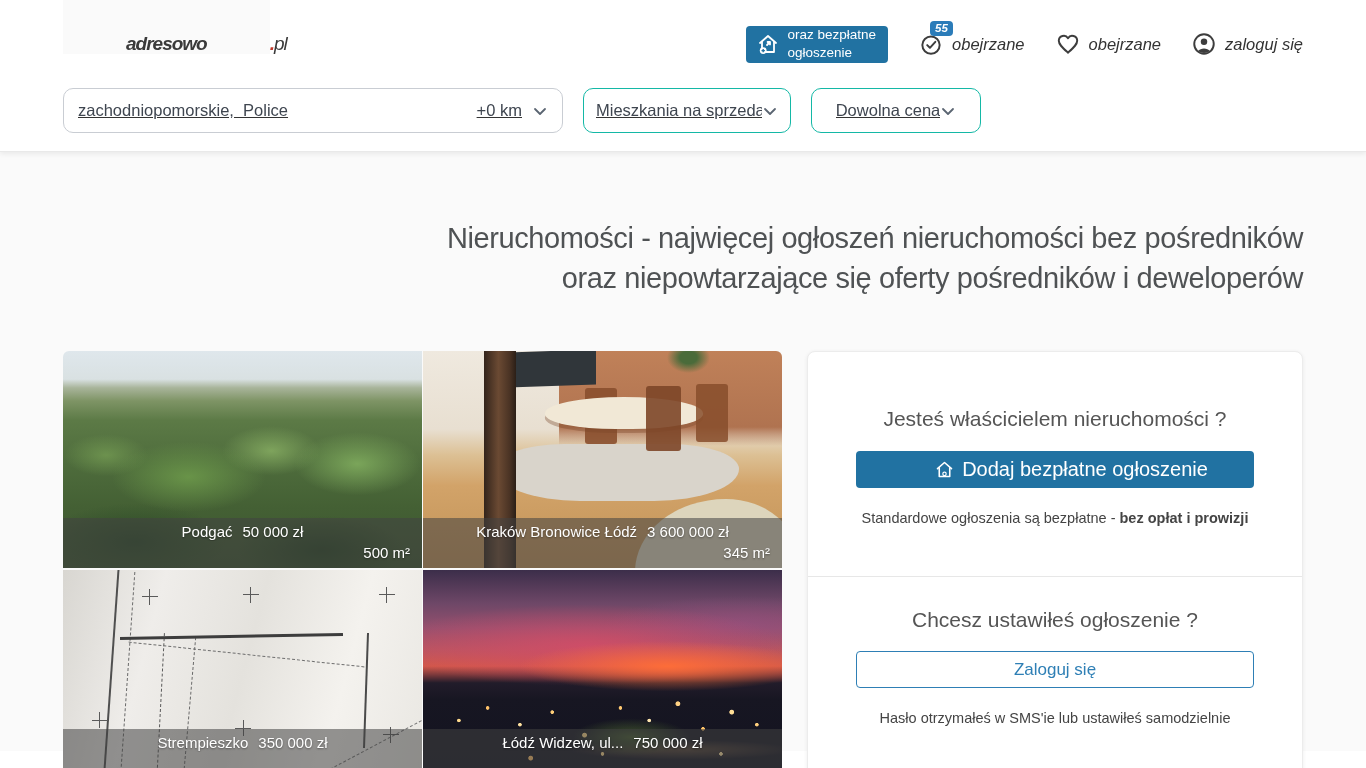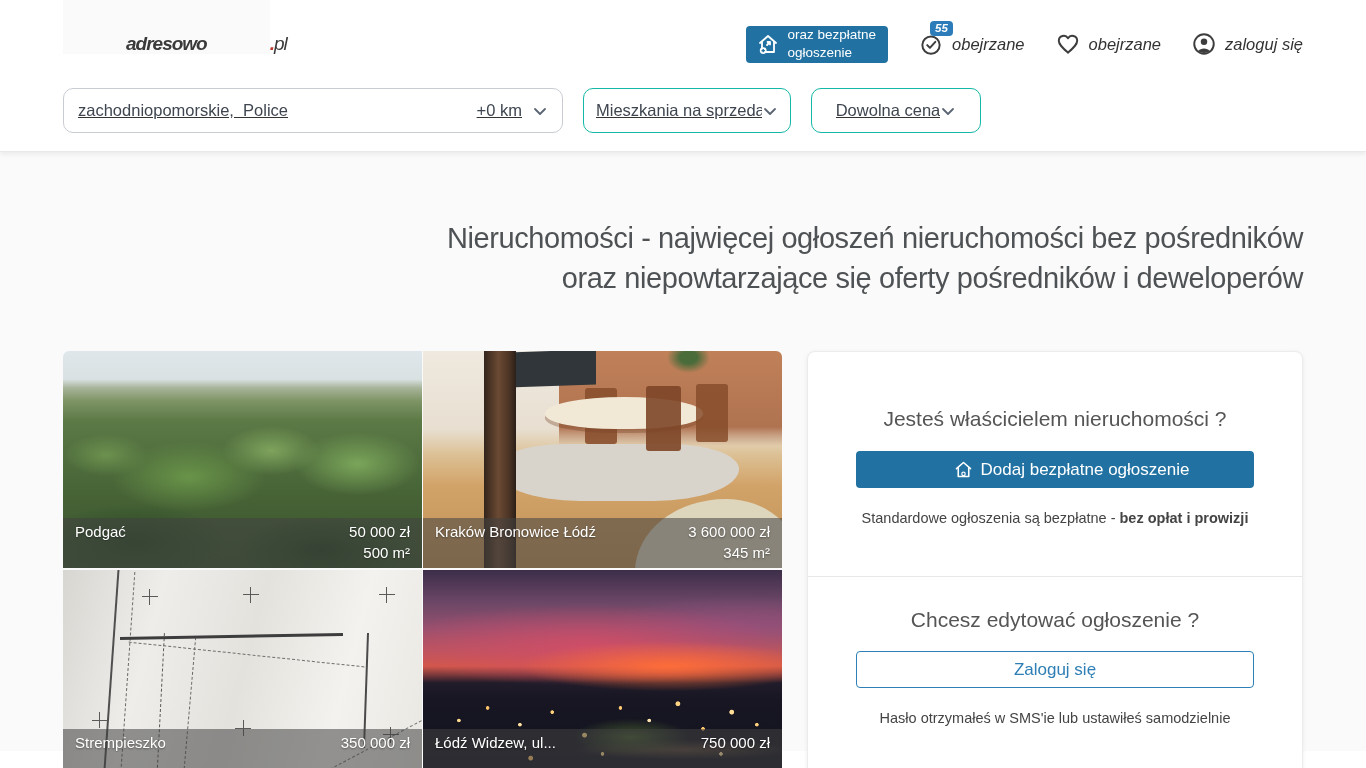--- a/index.html
+++ b/index.html
@@ -54,21 +54,21 @@
   .content { display:flex; margin-top:53px; align-items:flex-start; }
 
   
   .listings-grid { width:719px; display:grid; grid-template-columns:359px 359px;
                    grid-template-rows:217px 209px; gap:2px 1px; border-radius:6px;
                    overflow:hidden; }
   .tile { position:relative; overflow:hidden; cursor:pointer; }
   .tile-caption { position:absolute; left:0; right:0; bottom:0;
                   background:rgba(66,66,66,.55); color:#fff; font-size:15px;
                   line-height:18px; padding:5px 12px 6px; }
-  .cap-row1 { display:flex; justify-content:space-between; gap:10px; }
+  .cap-row1 { display:flex; justify-content:center; gap:10px; }
   .cap-name { white-space:nowrap; overflow:hidden; }
   .cap-area { text-align:right; margin-top:3px; min-height:18px; }
   .t-shadow { text-shadow:0 1px 2px rgba(0,0,0,.4); }
 
   
   .photo-forest { background:
     radial-gradient(90px 45px at 82% 52%, rgba(130,175,95,.85), transparent 70%),
     radial-gradient(110px 50px at 35% 58%, rgba(112,158,76,.8), transparent 70%),
     radial-gradient(70px 35px at 58% 46%, rgba(145,185,105,.7), transparent 70%),
     radial-gradient(60px 30px at 12% 48%, rgba(120,160,85,.7), transparent 70%),
@@ -149,21 +149,21 @@
     linear-gradient(180deg,#3c2e4a 0%,#6e4767 16%,#95506e 28%,#b85560 38%,
                     #d2584a 46%,#7e3a3c 50%,#221c2a 54%,#171622 62%,#121320 100%); }
 
   
   .sidebar { width:496px; margin-left:25px; background:#fff; border:1px solid #ececec;
              border-radius:8px; box-shadow:0 1px 4px rgba(0,0,0,.07); min-height:560px; }
   .side-section { text-align:center; padding:55px 48px 50px; }
   .side-section.second { border-top:1px solid #e7e7e7; padding-top:31px; }
   .side-title { font-size:21px; color:#555; font-weight:400; }
   .btn-side-add { margin-top:20px; width:100%; height:37px; background:#2172a2;
-                  color:#fff; border:none; border-radius:4px; font-size:17px;
+                  color:#fff; border:none; border-radius:4px; font-size:20px;
                   display:flex; align-items:center; justify-content:center; gap:7px;
                   cursor:pointer; font-family:inherit;padding-left:32px; }
   .side-note { margin-top:22px; font-size:14.5px; color:#444; }
   .side-note b { font-weight:700; }
   .btn-login { margin-top:19px; width:100%; height:37px; background:#fff;
                border:1px solid #2e7fb5; border-radius:4px; color:#2e7fb5;
                font-size:17px; cursor:pointer; font-family:inherit; }
 
   .icon-stroke { fill:none; stroke:currentColor; stroke-width:1.8;
                  stroke-linecap:round; stroke-linejoin:round; }
@@ -326,20 +326,20 @@
             <circle cx="12" cy="17" r="2.6" fill="#fff" stroke="none"></circle>
             <path d="M12 15.7 v2.6 M10.7 17 h2.6" stroke="#2172a2" stroke-width="1.2" fill="none"></path>
           </svg>
           <span>Dodaj bezpłatne ogłoszenie</span>
         </button>
         <div class="side-note">
           <span>Standardowe ogłoszenia są bezpłatne - </span><b>bez opłat i prowizji</b>
         </div>
       </div>
       <div class="side-section second">
-        <div class="side-title">Chcesz edytować ogłoszenie ?</div>
+        <div class="side-title">Chcesz ustawiłeś ogłoszenie ?</div>
         <button class="btn-login">Zaloguj się</button>
         <div class="side-note">Hasło otrzymałeś w SMS'ie lub ustawiłeś samodzielnie</div>
       </div>
     </div>
 
   </div>
 </div>
 
 </body></html>

